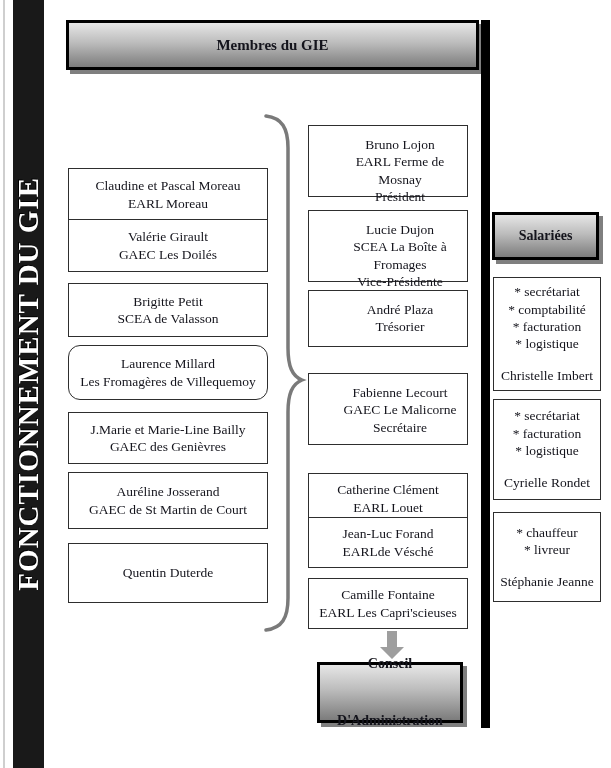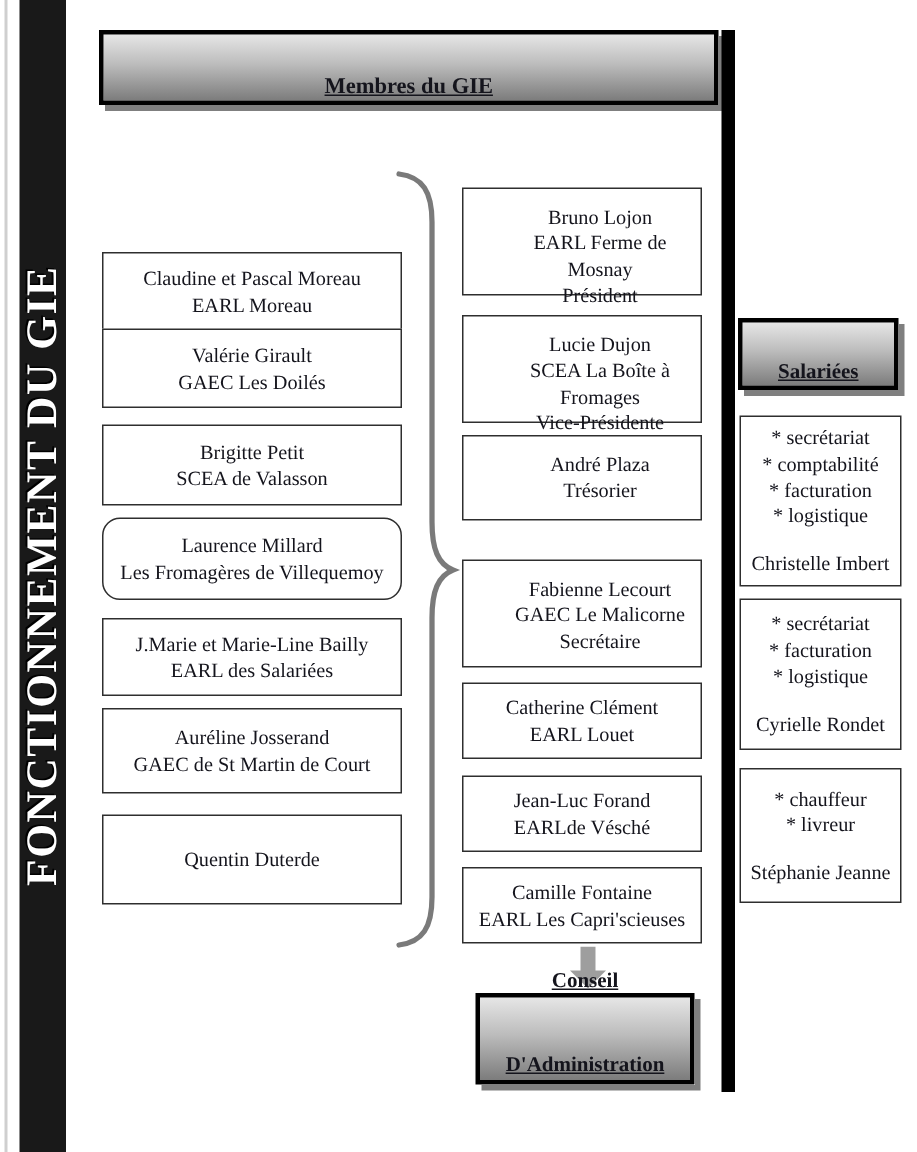--- a/index.html
+++ b/index.html
@@ -26,22 +26,22 @@
   .sidebar-title{
     writing-mode:vertical-rl;transform:rotate(180deg);
     color:#ffffff;font-weight:bold;font-size:29px;letter-spacing:1px;white-space:nowrap;
     text-shadow:1px -1px 0 #000;
   }
   .vline{position:absolute;left:481px;top:20px;width:9px;height:708px;background:#000000;}
   .gradbox{
     position:absolute;border:3px solid #000000;
     background:linear-gradient(to bottom,var(--box-grad-top) 0%,var(--box-grad-mid) 45%,var(--box-grad-bottom) 100%);
     box-shadow:4px 4px 0 var(--shadow-color);
-    display:flex;flex-direction:column;align-items:center;justify-content:flex-end;
-    font-weight:bold;text-align:center;text-decoration:underline;
+    display:flex;flex-direction:column;align-items:center;justify-content:center;
+    font-weight:bold;text-align:center;
   }
   .members-header{left:66px;top:20px;width:413px;height:50px;font-size:15px;}
   .salaried-header{left:492px;top:212px;width:107px;height:48px;font-size:14px;}
   .board-box{left:317px;top:662px;width:146px;height:61px;font-size:14px;line-height:1.3;gap:38px;}
   .wbox{
     position:absolute;background:#ffffff;border:1.5px solid #2e2e2e;
     display:flex;flex-direction:column;align-items:center;justify-content:center;
     text-align:center;font-size:13.5px;line-height:1.28;
   }
   .lcol{left:68px;width:200px;}
@@ -80,21 +80,21 @@
   <div class="wbox lcol" style="top:283px;height:54px;">
     <div data-bind="left_column.members.2.name">Brigitte Petit</div>
     <div data-bind="left_column.members.2.org">SCEA de Valasson</div>
   </div>
   <div class="wbox lcol" style="top:345px;height:55px;border-radius:12px;">
     <div data-bind="left_column.members.3.name">Laurence Millard</div>
     <div data-bind="left_column.members.3.org">Les Fromagères de Villequemoy</div>
   </div>
   <div class="wbox lcol" style="top:412px;height:52px;">
     <div data-bind="left_column.members.4.name">J.Marie et Marie-Line Bailly</div>
-    <div data-bind="left_column.members.4.org">EARL des Salariées</div>
+    <div data-bind="left_column.members.4.org">GAEC des Genièvres</div>
   </div>
   <div class="wbox lcol" style="top:472px;height:57px;">
     <div data-bind="left_column.members.5.name">Auréline Josserand</div>
     <div data-bind="left_column.members.5.org">GAEC de St Martin de Court</div>
   </div>
   <div class="wbox lcol" style="top:543px;height:60px;">
     <div data-bind="left_column.members.6.name">Quentin Duterde</div>
 
   </div>
 
@@ -115,21 +115,21 @@
   <div class="wbox mcol tall" style="top:290px;height:57px;">
     <div data-bind="middle_column.officers.2.name">André Plaza</div>
 
     <div data-bind="middle_column.officers.2.role">Trésorier</div>
   </div>
   <div class="wbox mcol tall" style="top:373px;height:72px;">
     <div data-bind="middle_column.officers.3.name">Fabienne Lecourt</div>
     <div data-bind="middle_column.officers.3.org">GAEC Le Malicorne</div>
     <div data-bind="middle_column.officers.3.role">Secrétaire</div>
   </div>
-  <div class="wbox mcol" style="top:455px;height:51px;">
+  <div class="wbox mcol" style="top:473px;height:51px;">
     <div data-bind="middle_column.officers.4.name">Catherine Clément</div>
     <div data-bind="middle_column.officers.4.org">EARL Louet</div>
 
   </div>
   <div class="wbox mcol" style="top:517px;height:51px;">
     <div data-bind="middle_column.officers.5.name">Jean-Luc Forand</div>
     <div data-bind="middle_column.officers.5.org">EARLde Vésché</div>
 
   </div>
   <div class="wbox mcol" style="top:578px;height:51px;">

